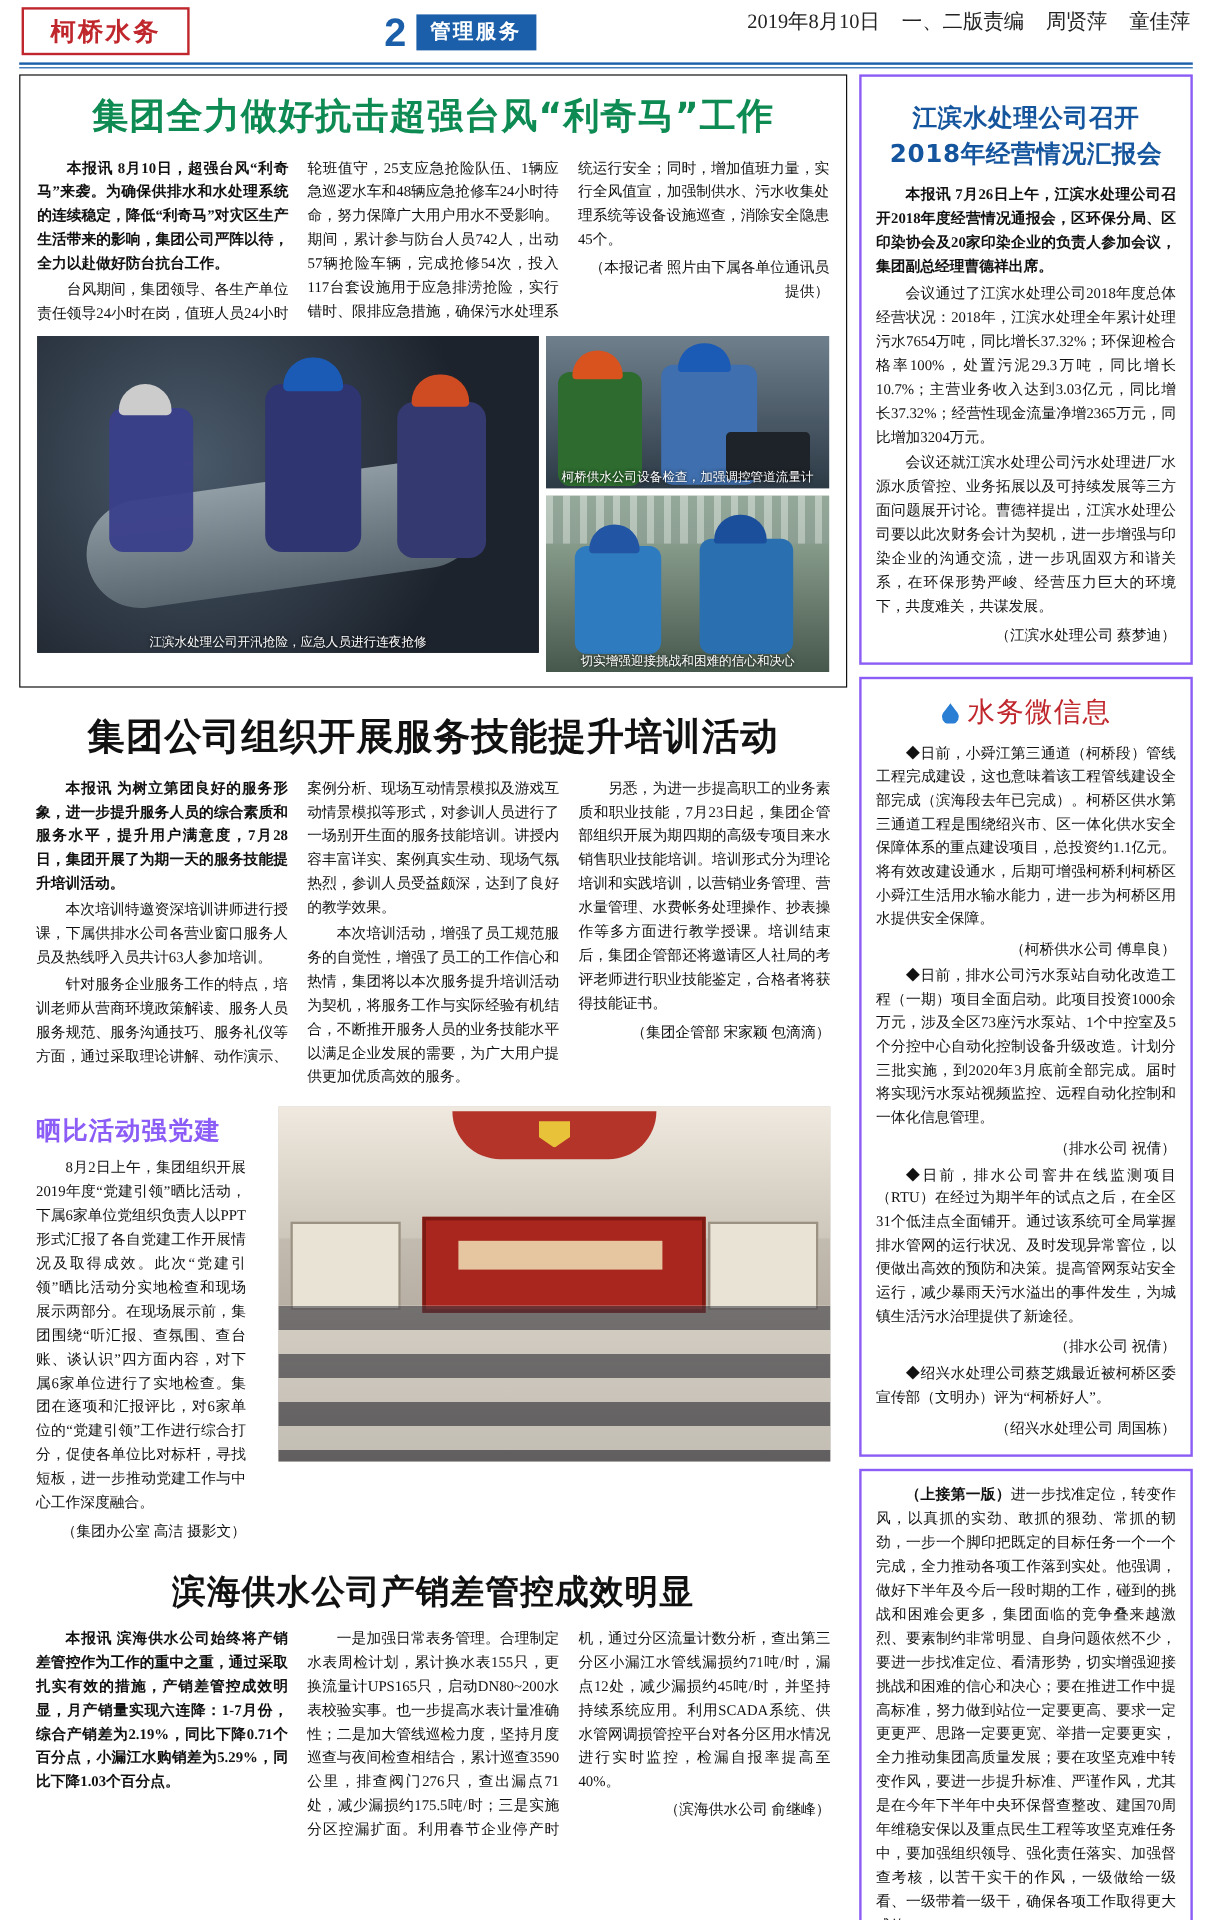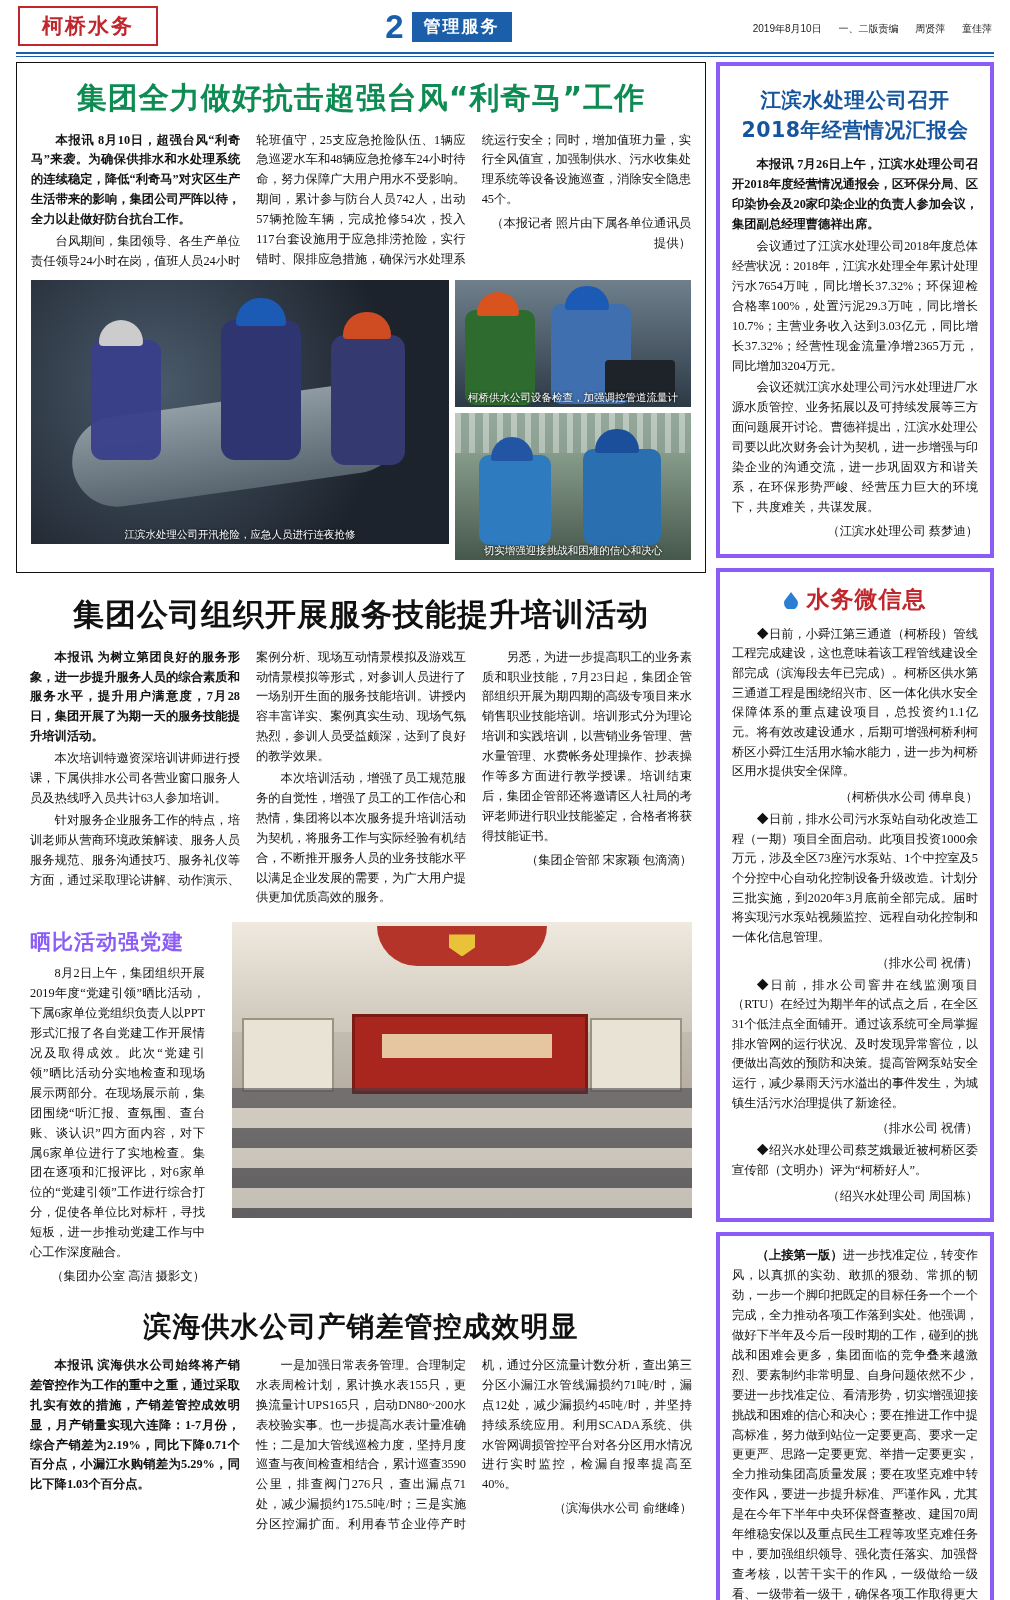--- a/index.html
+++ b/index.html
@@ -35,22 +35,22 @@
   .pagenum{
     font-size:33px;font-weight:bold;color:#1b5faa;
     font-family:"Liberation Sans", sans-serif;line-height:1;
   }
   .section-tag{
     background:#1b5faa;color:#fff;font-size:17px;font-weight:bold;
     padding:3px 12px 4px 12px;letter-spacing:2px;
     font-family:"DejaVu Sans", sans-serif;
   }
   .head-right{
-    font-size:10px;color:#222;margin-top:16px;white-space:nowrap;
-    font-family:Liberation Sans, sans-serif;
+    font-size:17px;color:#222;white-space:nowrap;
+    font-family:Liberation Serif, serif;
   }
   .head-right span{margin-left:14px;}
   .rule{
     position:absolute;left:16px;right:16px;top:52px;
     border-top:2px solid #1b5faa;
   }
   .rule2{
     position:absolute;left:16px;right:16px;top:56px;
     border-top:1px solid #1b5faa;
   }
@@ -89,29 +89,29 @@
     position:relative;background:#2b3440;overflow:hidden;
   }
   .cap{
     position:absolute;left:0;right:0;bottom:2px;
     color:#fff;font-size:10.5px;text-align:center;
     text-shadow:0 0 3px #000;
     font-family:"DejaVu Sans", sans-serif;
   }
 
   
-  .rbox{border:4px solid #8b5cf6;padding:10px 12px 10px 12px;box-sizing:border-box;}
+  .rbox{border:2px solid #8b5cf6;padding:10px 12px 10px 12px;box-sizing:border-box;}
   h2.rhead{
     font-family:"DejaVu Sans", sans-serif;font-weight:bold;
     color:#15559e;font-size:20.5px;text-align:center;line-height:1.45;
     margin:6px 0 10px 0;letter-spacing:.5px;
   }
   .rtext{font-size:12.3px;line-height:1.62;text-align:justify;}
   .info-head{
-    font-family:"DejaVu Sans", sans-serif;font-weight:bold;
+    font-family:"DejaVu Sans", sans-serif;font-weight:normal;
     color:#c0272d;font-size:23px;text-align:center;margin:2px 0 10px 0;
     letter-spacing:1px;
   }
   .bullet{margin:0 0 6px 0;text-indent:2em;font-size:12.3px;line-height:1.6;text-align:justify;}
 
   
   .story-flex{display:flex;gap:12px;}
   .small-title{
     font-family:"DejaVu Sans", sans-serif;font-weight:bold;
     font-size:21px;color:#8b5cf6;margin:6px 0 8px 0;letter-spacing:1px;

